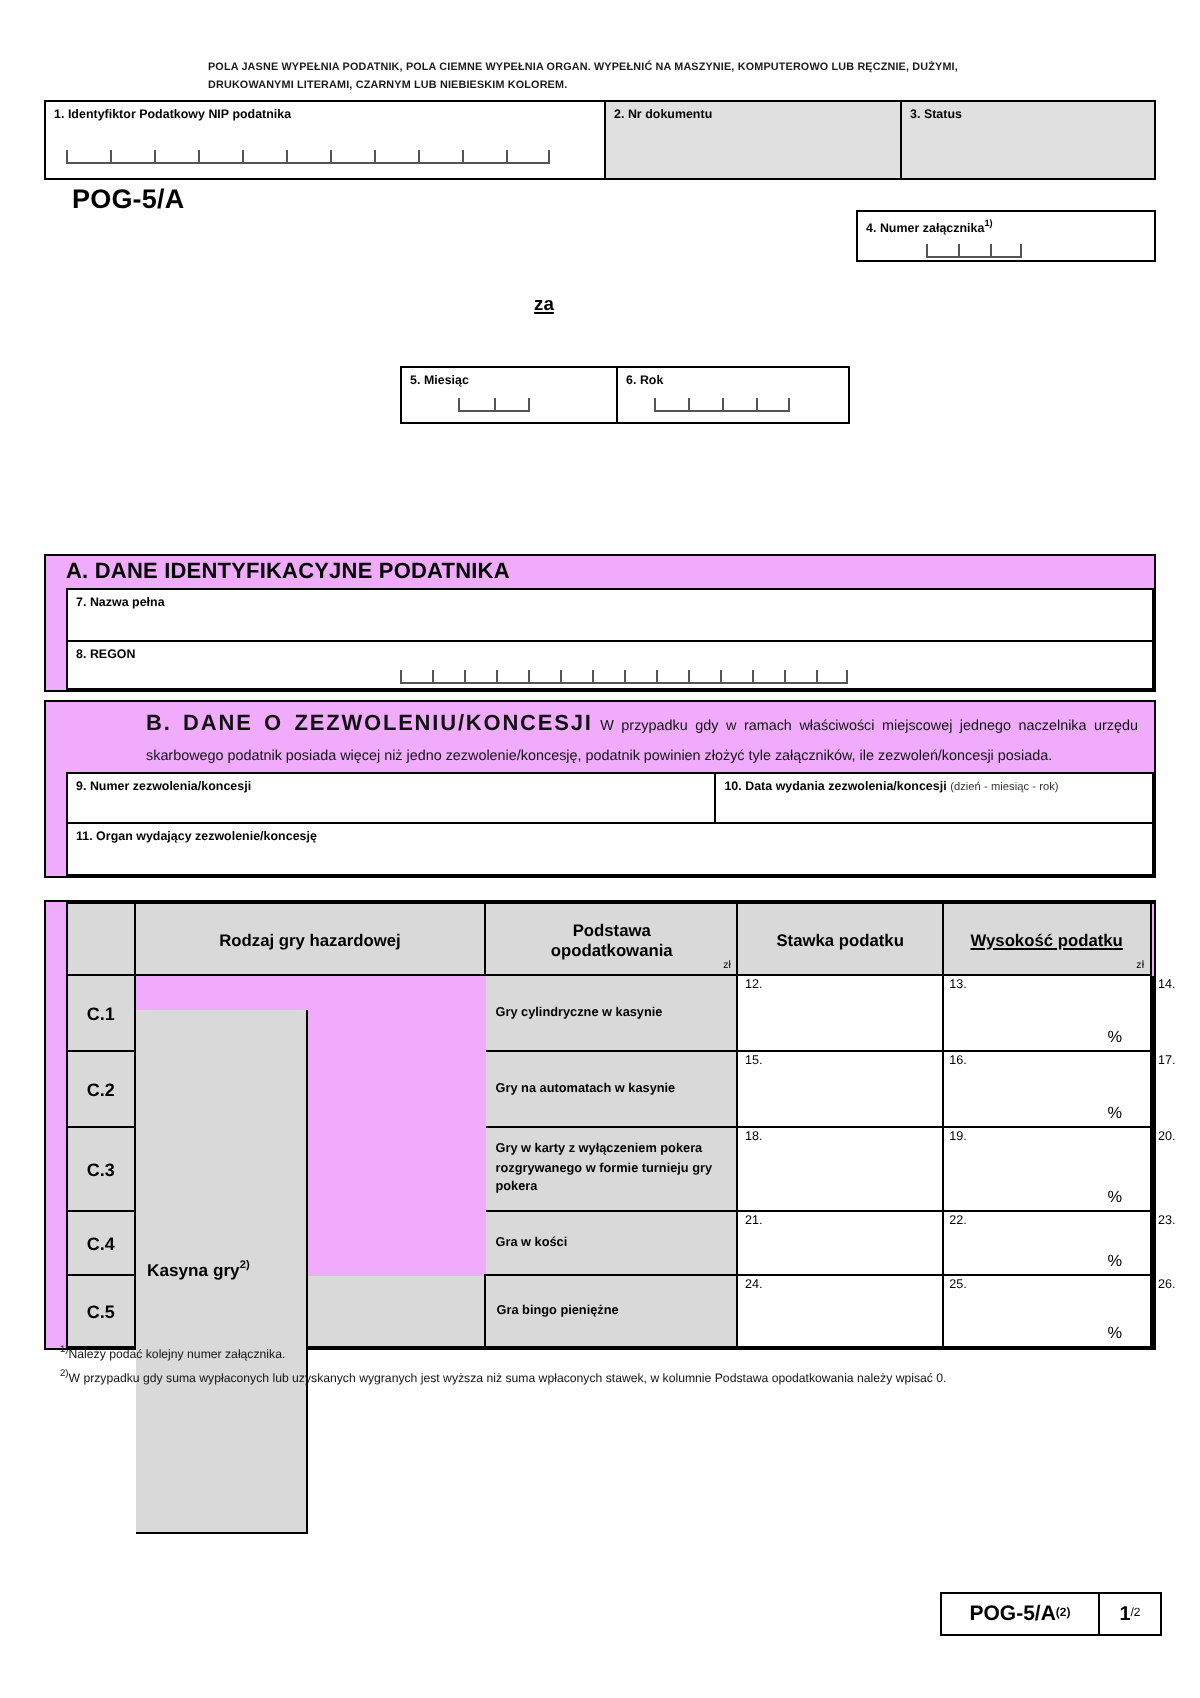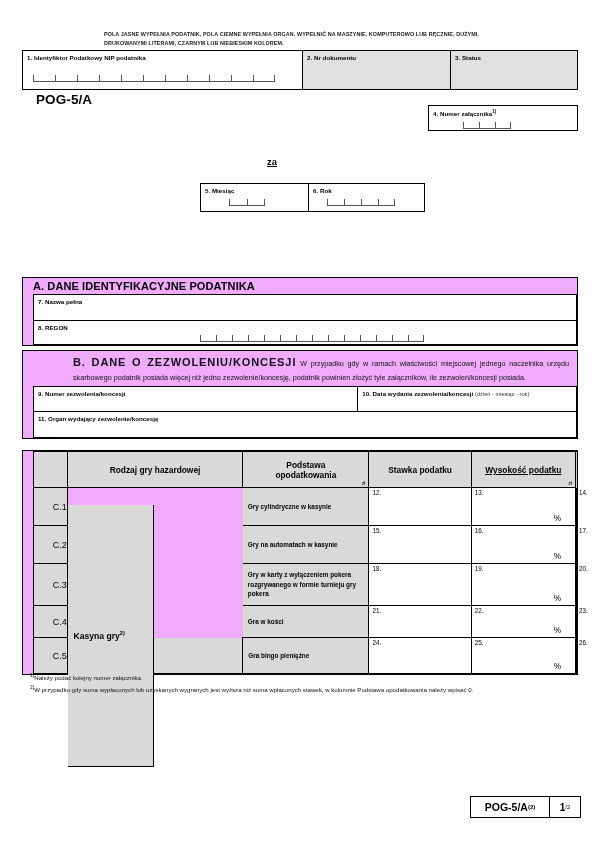--- a/index.html
+++ b/index.html
@@ -103,21 +103,21 @@
     position: absolute;
     left: 0; top: 142px;
     width: 600px;
     text-align: center;
     font-size: 11.2px;
     font-weight: bold;
     letter-spacing: 0.15px;
   }
   .subtitle-za {
     position: absolute;
-    left: 0; top: 156px;
+    left: 0; top: 146px;
     width: 544px;
     text-align: center;
     font-size: 9.4px;
     font-weight: bold;
     text-decoration: underline;
   }
 
   
   .period {
     position: absolute;
@@ -203,21 +203,21 @@
   .ctd {
     display: table-cell;
     border-right: 1.1px solid #000;
     border-bottom: 1.1px solid #000;
     box-sizing: border-box;
     position: relative;
     vertical-align: middle;
   }
   .c-head { background: #d9d9d9; text-align: center; font-weight: bold; font-size: 8.4px; height: 36px; }
   .c-head .zl { position: absolute; right: 3px; bottom: 1px; font-size: 5.3px; font-weight: normal; }
-  .c-idx { width: 34px; background: #d9d9d9; text-align: right; font-weight: normal; font-size: 9px; }
+  .c-idx { width: 34px; background: #d9d9d9; text-align: center; font-weight: bold; font-size: 9px; }
   .c-grp { width: 86px; background: #d9d9d9; font-size: 8.6px; font-weight: bold; padding-left: 6px; }
   .c-grp .sup { font-size: 5.6px; vertical-align: super; }
   .c-sub { width: 91px; background: #d9d9d9; font-size: 6.4px; font-weight: bold; padding: 2px 3px 2px 5px; line-height: 1.5; }
   .c-val { background: #fff; }
   .c-val .num { position: absolute; left: 3px; top: 1px; font-size: 6.3px; }
   .c-val .pct { position: absolute; right: 14px; bottom: 2px; font-size: 8.2px; }
 
   
   .footnotes {
     position: absolute;

